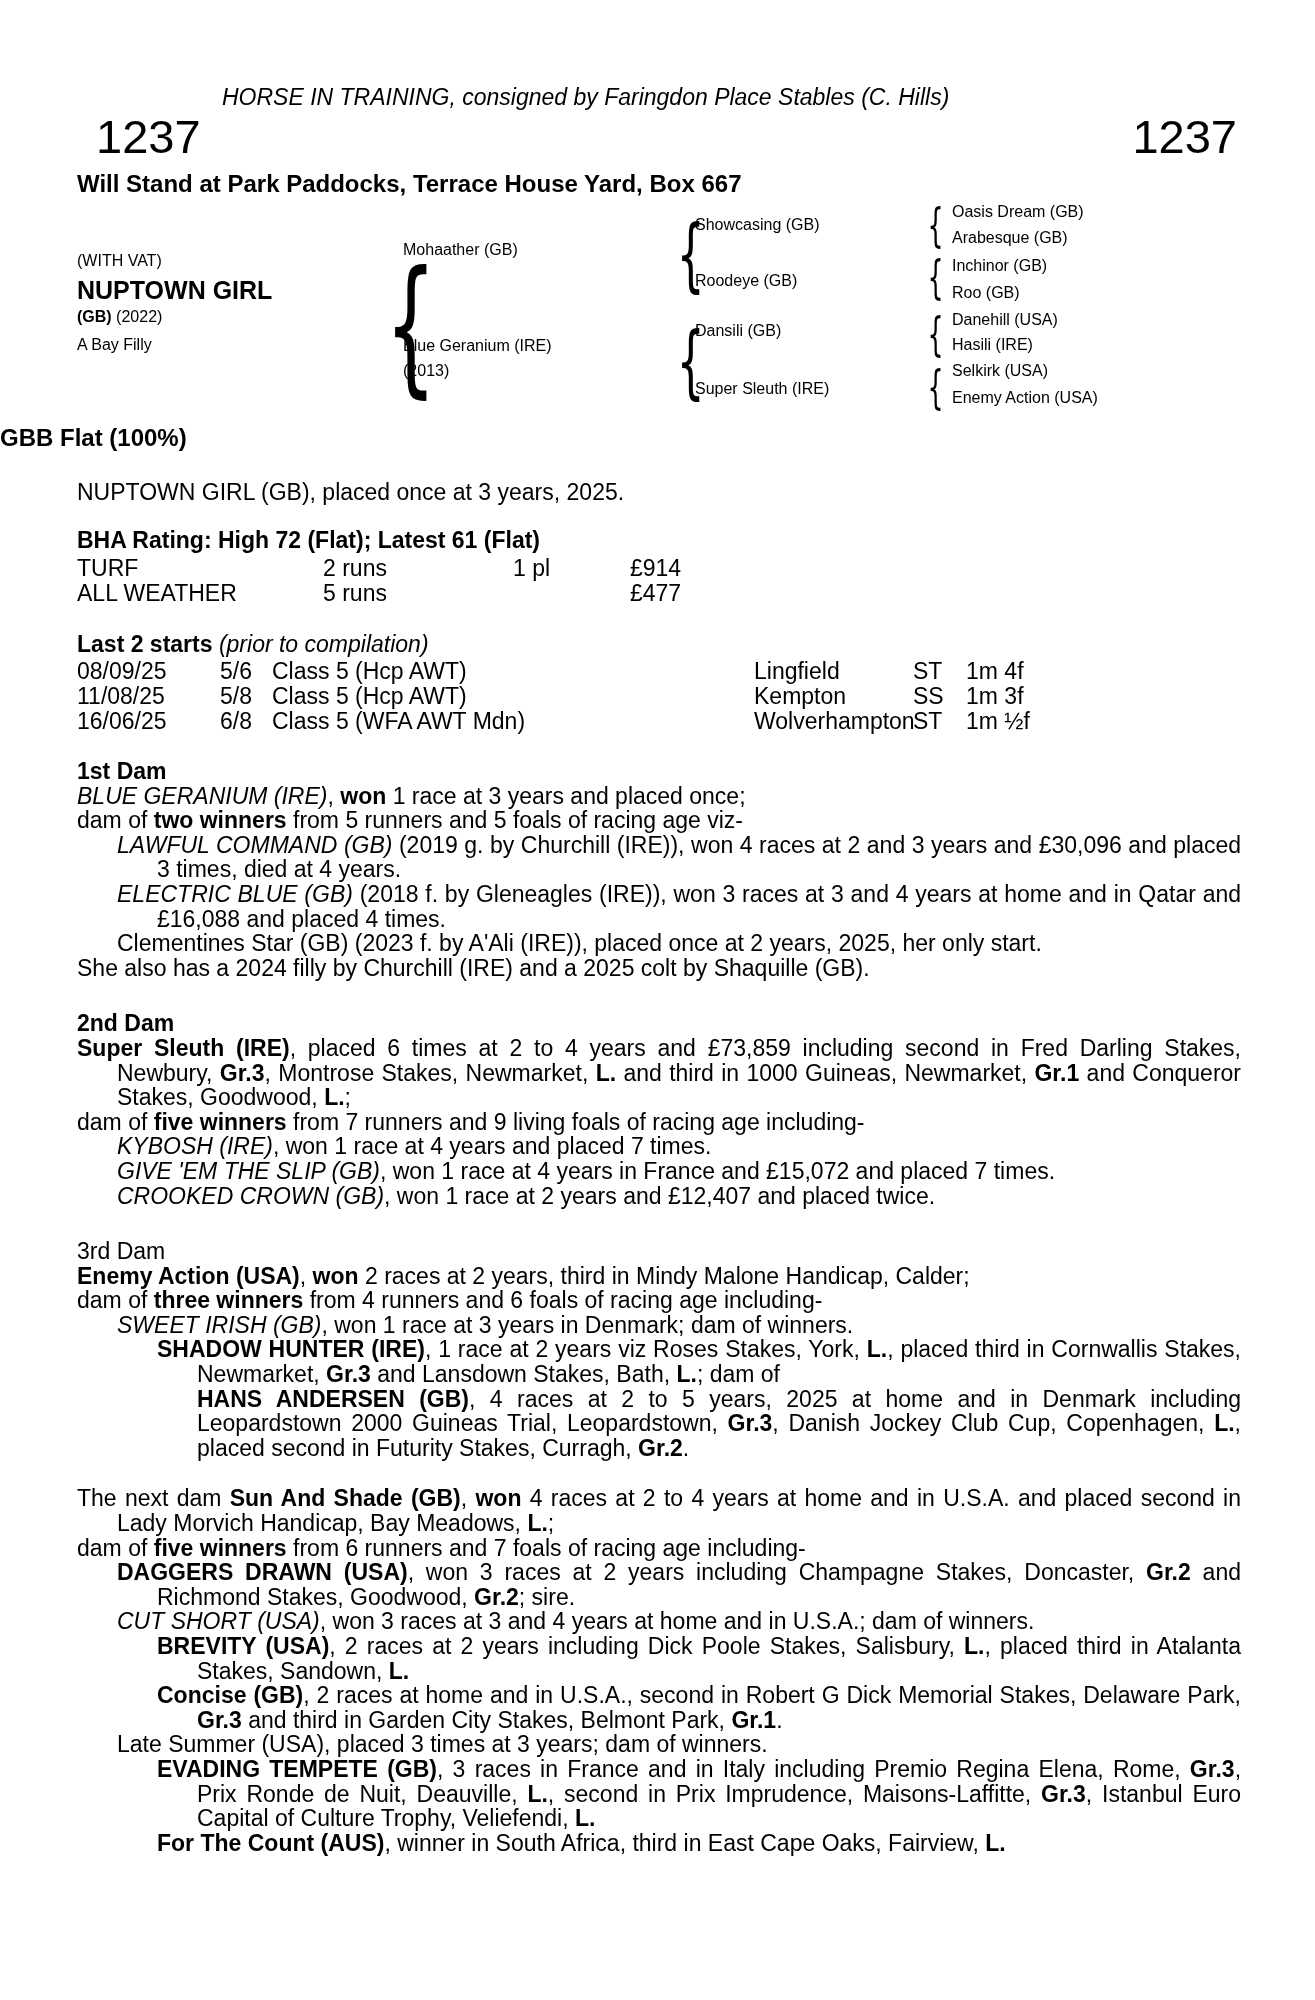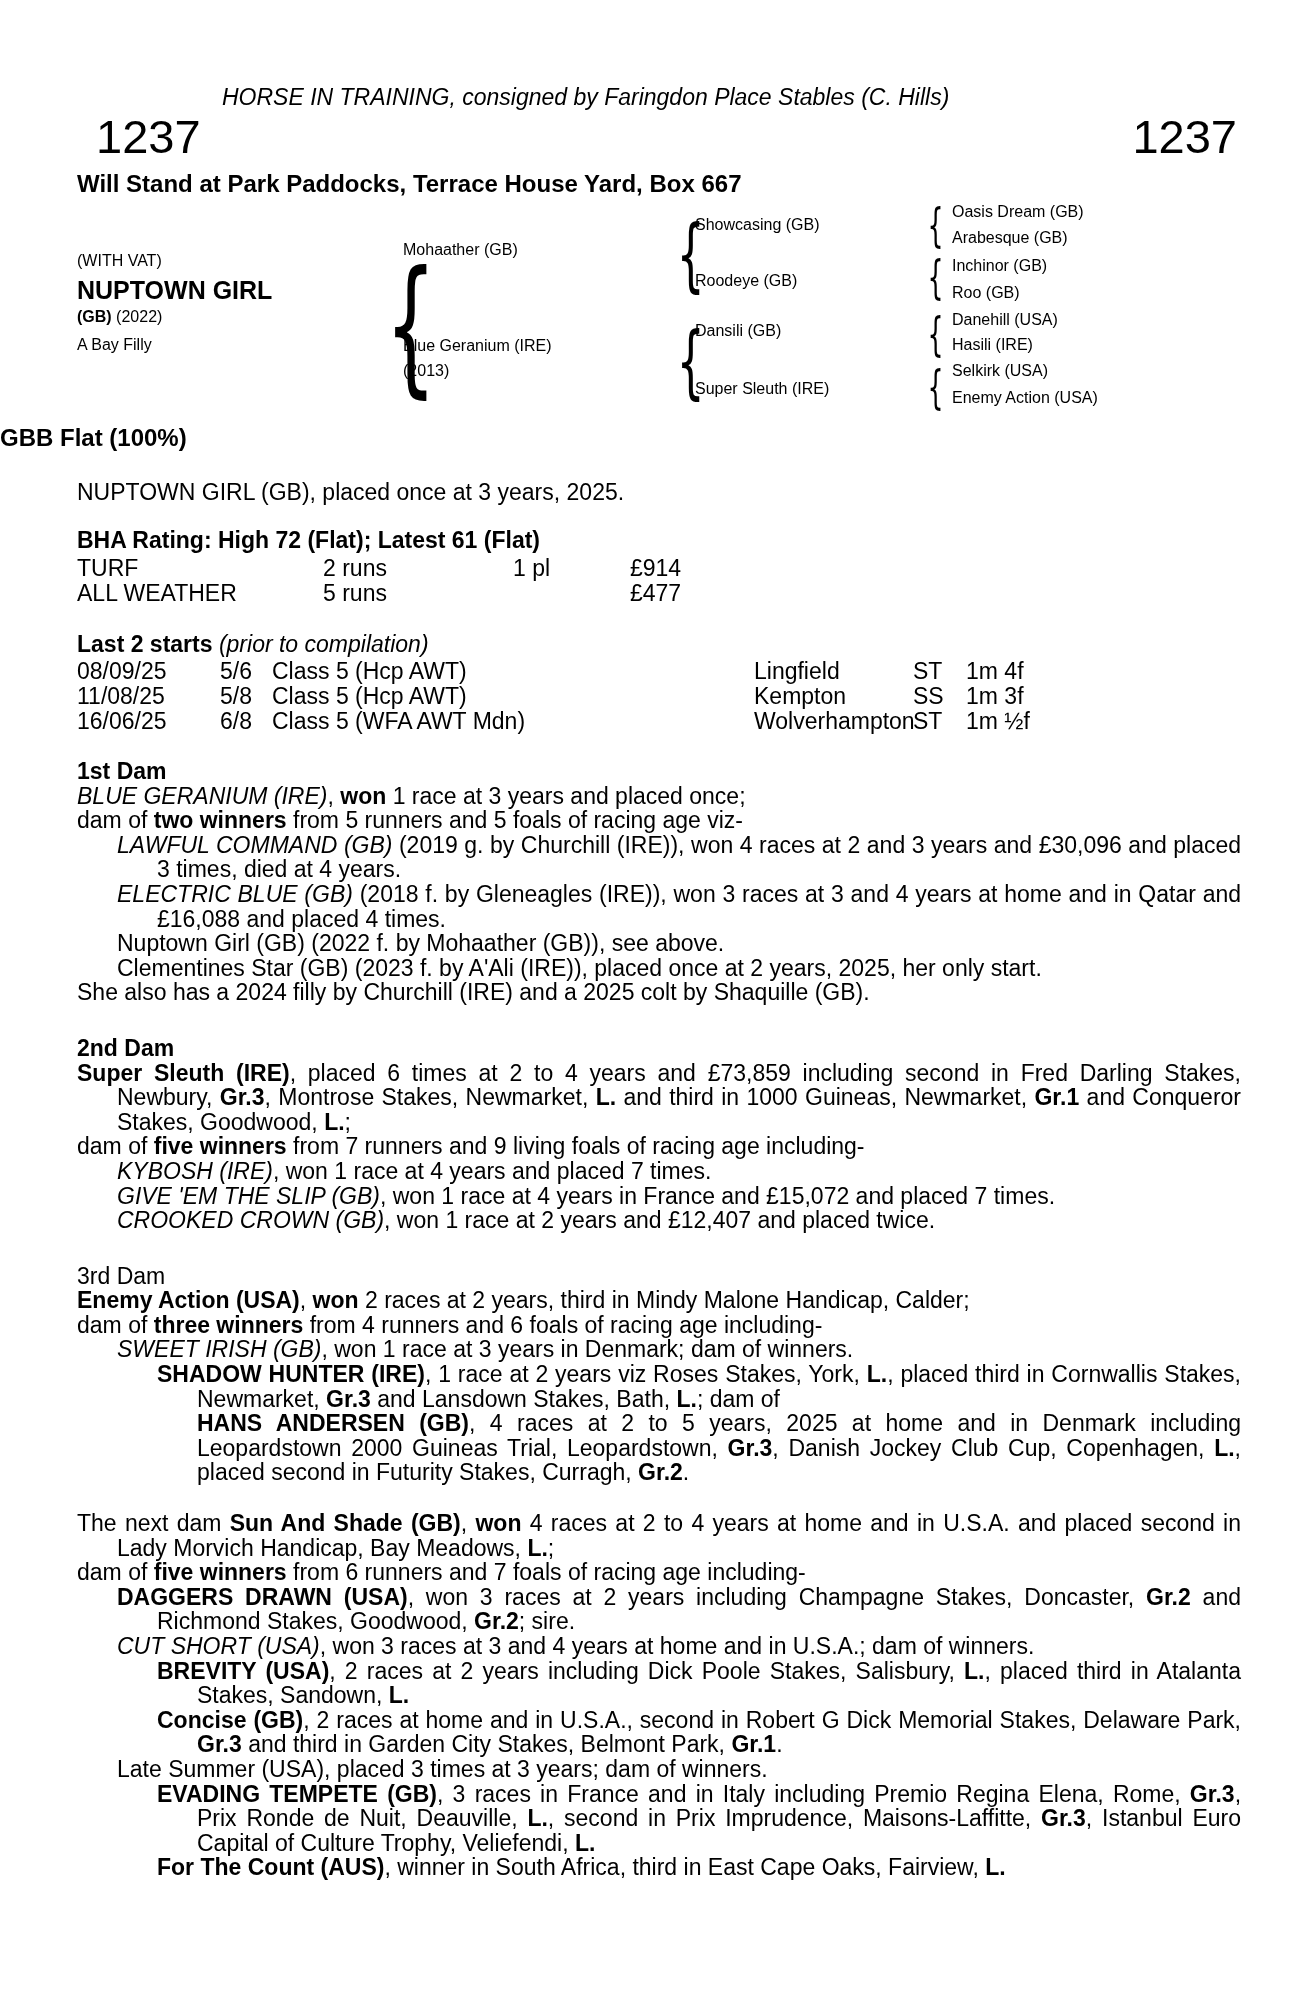--- a/index.html
+++ b/index.html
@@ -131,21 +131,20 @@
     <span class="c-going">ST</span>
     <span class="c-dist">1m ½f</span>
   </div>
 
   <div class="sections">
       <div class="h"><span style="font-weight: bold;">1st Dam</span></div>
       <div class="p h0"><span style="font-style: italic;">BLUE GERANIUM (IRE)</span><span>, </span><span style="font-weight: bold;">won</span><span> 1 race at 3 years and placed once;</span></div>
       <div class="p h0"><span>dam of </span><span style="font-weight: bold;">two winners</span><span> from 5 runners and 5 foals of racing age viz-</span></div>
       <div class="p lv1"><span style="font-style: italic;">LAWFUL COMMAND (GB)</span><span> (2019 g. by Churchill (IRE)), won 4 races at 2 and 3 years and £30,096 and placed 3 times, died at 4 years.</span></div>
       <div class="p lv1"><span style="font-style: italic;">ELECTRIC BLUE (GB)</span><span> (2018 f. by Gleneagles (IRE)), won 3 races at 3 and 4 years at home and in Qatar and £16,088 and placed 4 times.</span></div>
-      <div class="p lv1"><span>Nuptown Girl (GB) (2022 f. by Mohaather (GB)), see above.</span></div>
       <div class="p lv1"><span>Clementines Star (GB) (2023 f. by A'Ali (IRE)), placed once at 2 years, 2025, her only start.</span></div>
       <div class="p h0"><span>She also has a 2024 filly by Churchill (IRE) and a 2025 colt by Shaquille (GB).</span></div>
       <div class="h gap"><span style="font-weight: bold;">2nd Dam</span></div>
       <div class="p h0"><span style="font-weight: bold;">Super Sleuth (IRE)</span><span>, placed 6 times at 2 to 4 years and £73,859 including second in Fred Darling Stakes, Newbury, </span><span style="font-weight: bold;">Gr.3</span><span>, Montrose Stakes, Newmarket, </span><span style="font-weight: bold;">L.</span><span> and third in 1000 Guineas, Newmarket, </span><span style="font-weight: bold;">Gr.1</span><span> and Conqueror Stakes, Goodwood, </span><span style="font-weight: bold;">L.</span><span>;</span></div>
       <div class="p h0"><span>dam of </span><span style="font-weight: bold;">five winners</span><span> from 7 runners and 9 living foals of racing age including-</span></div>
       <div class="p lv1"><span style="font-style: italic;">KYBOSH (IRE)</span><span>, won 1 race at 4 years and placed 7 times.</span></div>
       <div class="p lv1"><span style="font-style: italic;">GIVE 'EM THE SLIP (GB)</span><span>, won 1 race at 4 years in France and £15,072 and placed 7 times.</span></div>
       <div class="p lv1"><span style="font-style: italic;">CROOKED CROWN (GB)</span><span>, won 1 race at 2 years and £12,407 and placed twice.</span></div>
       <div class="h gap"><span style="font-weight: normal;">3rd Dam</span></div>
       <div class="p h0"><span style="font-weight: bold;">Enemy Action (USA)</span><span>, </span><span style="font-weight: bold;">won</span><span> 2 races at 2 years, third in Mindy Malone Handicap, Calder;</span></div>

